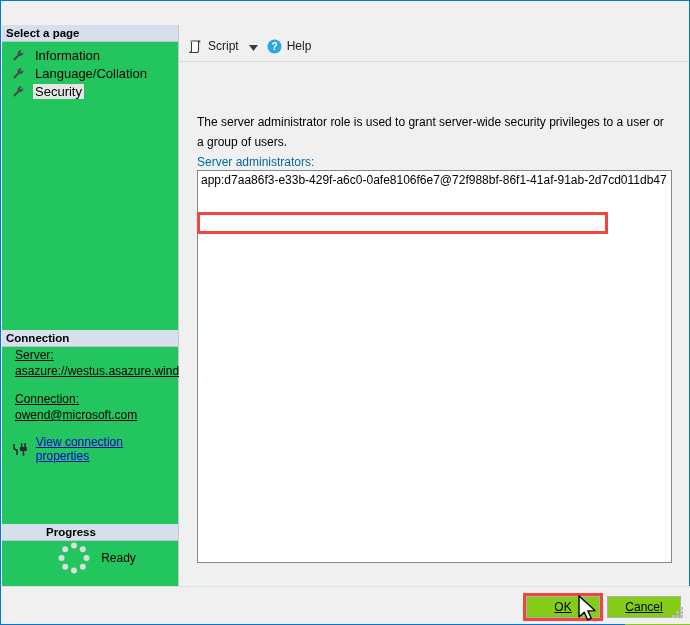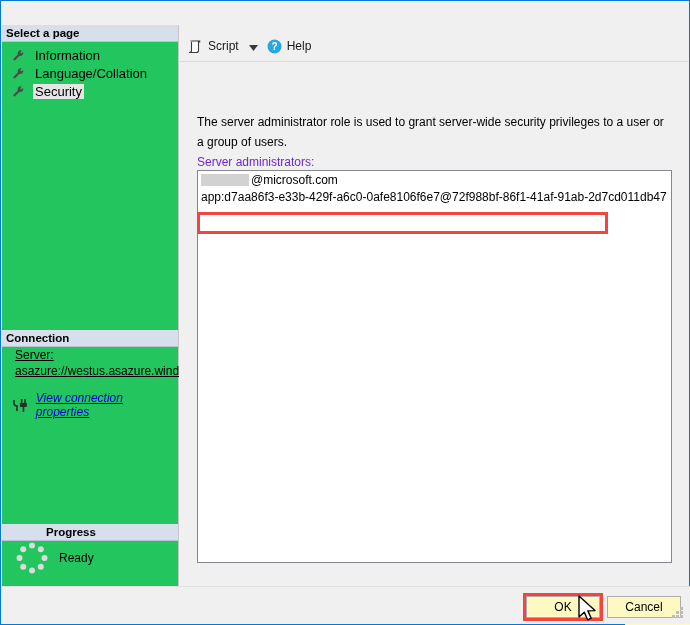--- a/index.html
+++ b/index.html
@@ -84,33 +84,33 @@
   
   #conn-header { position: absolute; left: 0; top: 305px; width: 176px; }
   #conn-body {
     position: absolute; left: 0; top: 322px; width: 176px;
     font-size: 12px; color: #000; padding-left: 13px;
   }
   #conn-body .grp { margin-bottom: 12px; }
   #conn-body .line { line-height: 16px; white-space: nowrap; text-decoration: underline; }
   #conn-link-row {
     display: flex; align-items: center;
-    margin-top: 8px; margin-left: -3px; font-style: italic;
+    margin-top: 8px; margin-left: -3px;
   }
   #conn-link {
     font-size: 12px; color: #0000cd;
     text-decoration: underline; margin-left: 7px;
     cursor: pointer;
   }
 
   
   #prog-header { position: absolute; left: 0; top: 499px; width: 176px; padding-left: 44px; }
   #prog-body {
     position: absolute; left: 0; top: 516px; width: 176px;
-    display: flex; align-items: center;
+    display: flex; align-items: center; justify-content: center;
   }
   #spinner { width: 34px; height: 34px; margin-left: 13px; flex: none; }
   #prog-text { font-size: 12px; color: #000; margin-left: 10px; }
 
   
   #right-pane {
     position: absolute;
     left: 178px; top: 30px;
     width: 510px; height: 555px;
     background: #f0f0f0;
@@ -133,21 +133,21 @@
 
   #content { position: absolute; left: 0; top: 31px; width: 510px; height: 524px; }
 
   #desc {
     position: absolute; left: 18px; top: 50px;
     width: 472px;
     font-size: 12px; color: #000; line-height: 20px;
   }
   #list-label {
     position: absolute; left: 18px; top: 93px;
-    font-size: 12px; color: #6d28d9;
+    font-size: 12px; color: #0369a1;
   }
   #admin-list {
     position: absolute; left: 18px; top: 108px;
     width: 475px; height: 393px;
     background: #ffffff;
     border: 1px solid #828790;
     overflow: hidden;
   }
   .adm-row {
     height: 17px;
@@ -173,23 +173,23 @@
   }
 
   #btn-add {
     position: absolute; left: 444px; top: 544px;
     width: 112px; height: 23px;
   }
   .wbtn {
     font-family: "Liberation Sans", sans-serif;
     font-size: 12px;
     color: #000;
-    background: #fef9c3;
+    background: #84cc16;
     border: 1px solid #adadad;
-    display: flex; align-items: center; justify-content: center;
+    display: flex; align-items: center; justify-content: center; text-decoration: underline;
   }
   .wbtn.focused { border: 2px solid #0078d7; }
 
   
   #footer {
     position: absolute;
     left: 1px; top: 585px;
     width: 688px; height: 38px;
     background: #f0f0f0;
     border-top: 1px solid #dfdfdf;
@@ -243,20 +243,22 @@
       </div>
     </div>
 
     <div class="sec-header" id="conn-header">Connection</div>
     <div id="conn-body">
       <div class="grp">
         <div class="line">Server:</div>
         <div class="line">asazure://westus.asazure.windows</div>
       </div>
       <div class="grp">
+        <div class="line">Connection:</div>
+        <div class="line">owend@microsoft.com</div>
       </div>
       <div id="conn-link-row">
         <svg width="17" height="15" viewBox="0 0 17 15">
           <path d="M2 2v3a3 3 0 0 0 3 3v5" stroke="#2b2b2b" stroke-width="1.6" fill="none"></path>
           <rect x="9" y="1" width="1.6" height="4" fill="#2b2b2b"></rect>
           <rect x="12.4" y="1" width="1.6" height="4" fill="#2b2b2b"></rect>
           <rect x="8" y="5" width="7" height="4" fill="#2b2b2b"></rect>
           <rect x="10.8" y="9" width="1.6" height="5" fill="#2b2b2b"></rect>
         </svg>
         <span id="conn-link">View connection properties</span>
@@ -306,24 +308,20 @@
     </div>
 
     <div id="content">
 
       <div id="desc">The server administrator role is used to grant server-wide security privileges to a user or a group of users.</div>
 
       <div id="list-label">Server administrators:</div>
 
       <div id="admin-list">
         <div class="adm-row">
-          <span id="redact-block"></span>
-          <span>@microsoft.com</span>
-        </div>
-        <div class="adm-row">
           <span>app:d7aa86f3-e33b-429f-a6c0-0afe8106f6e7@72f988bf-86f1-41af-91ab-2d7cd011db47</span>
         </div>
       </div>
 
       <div id="hl-admin"></div>
 
       <div id="btn-add" class="wbtn focused">Add...</div>
 
     </div>
   </div>

